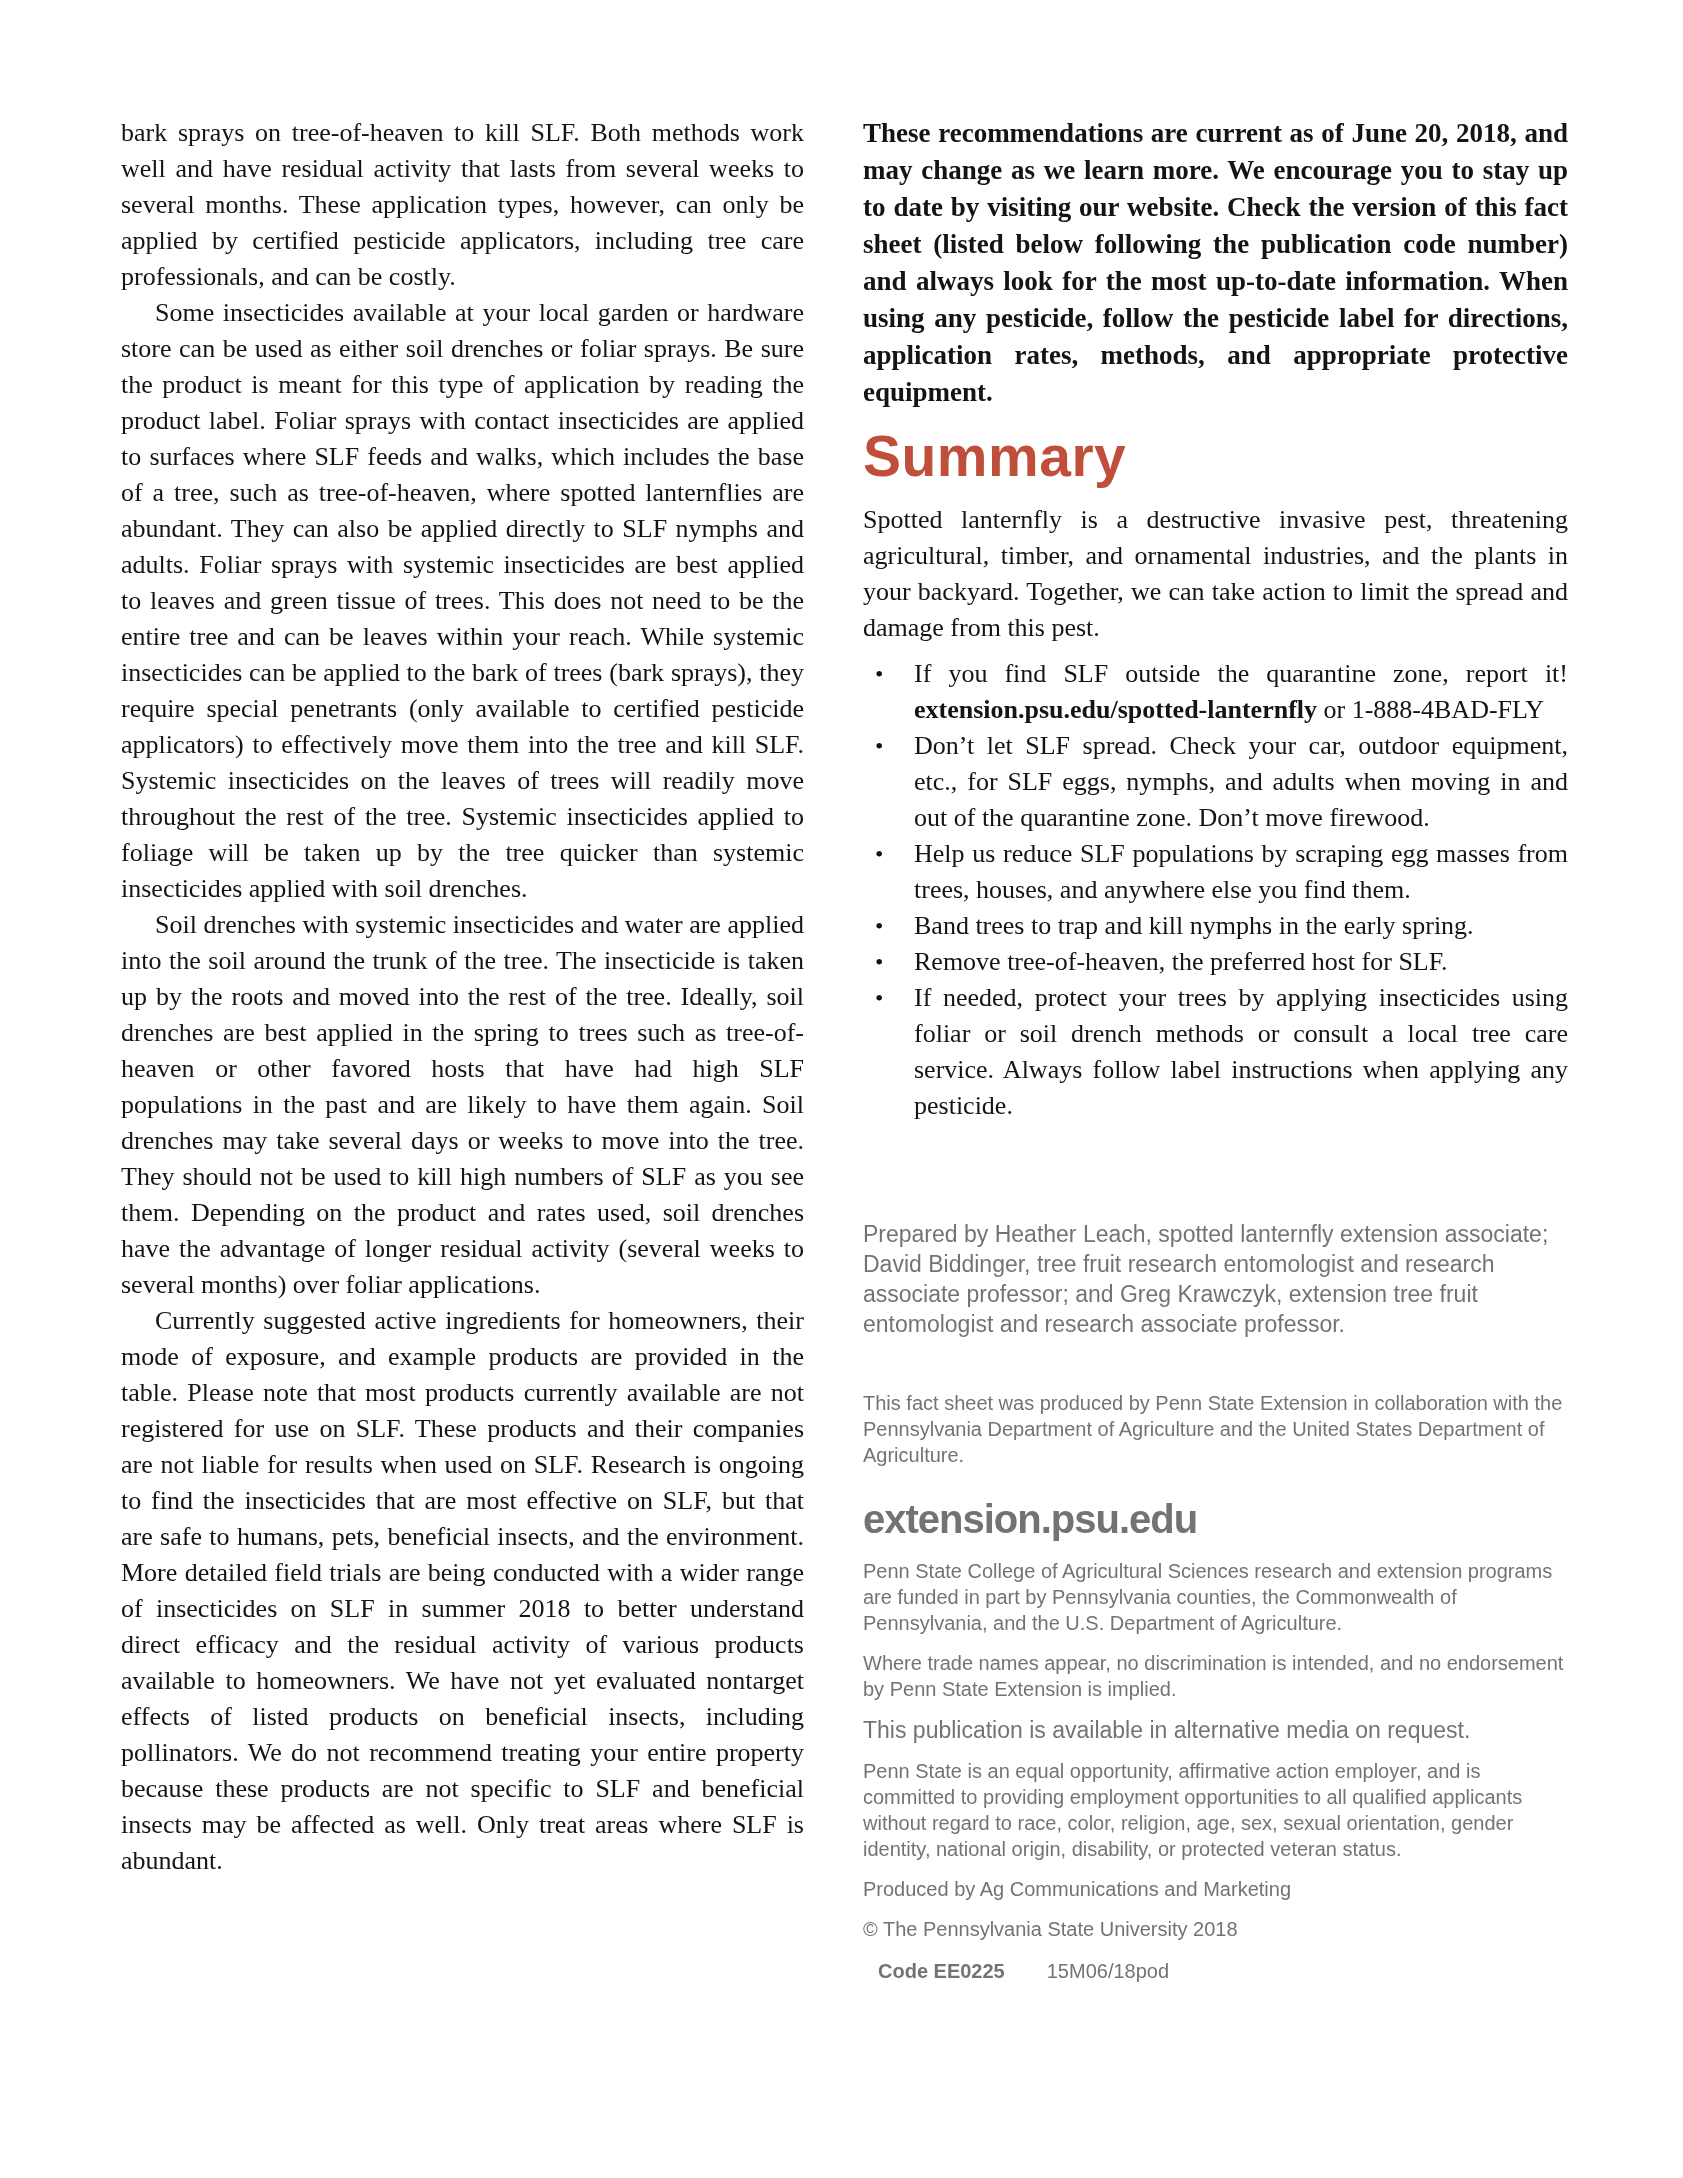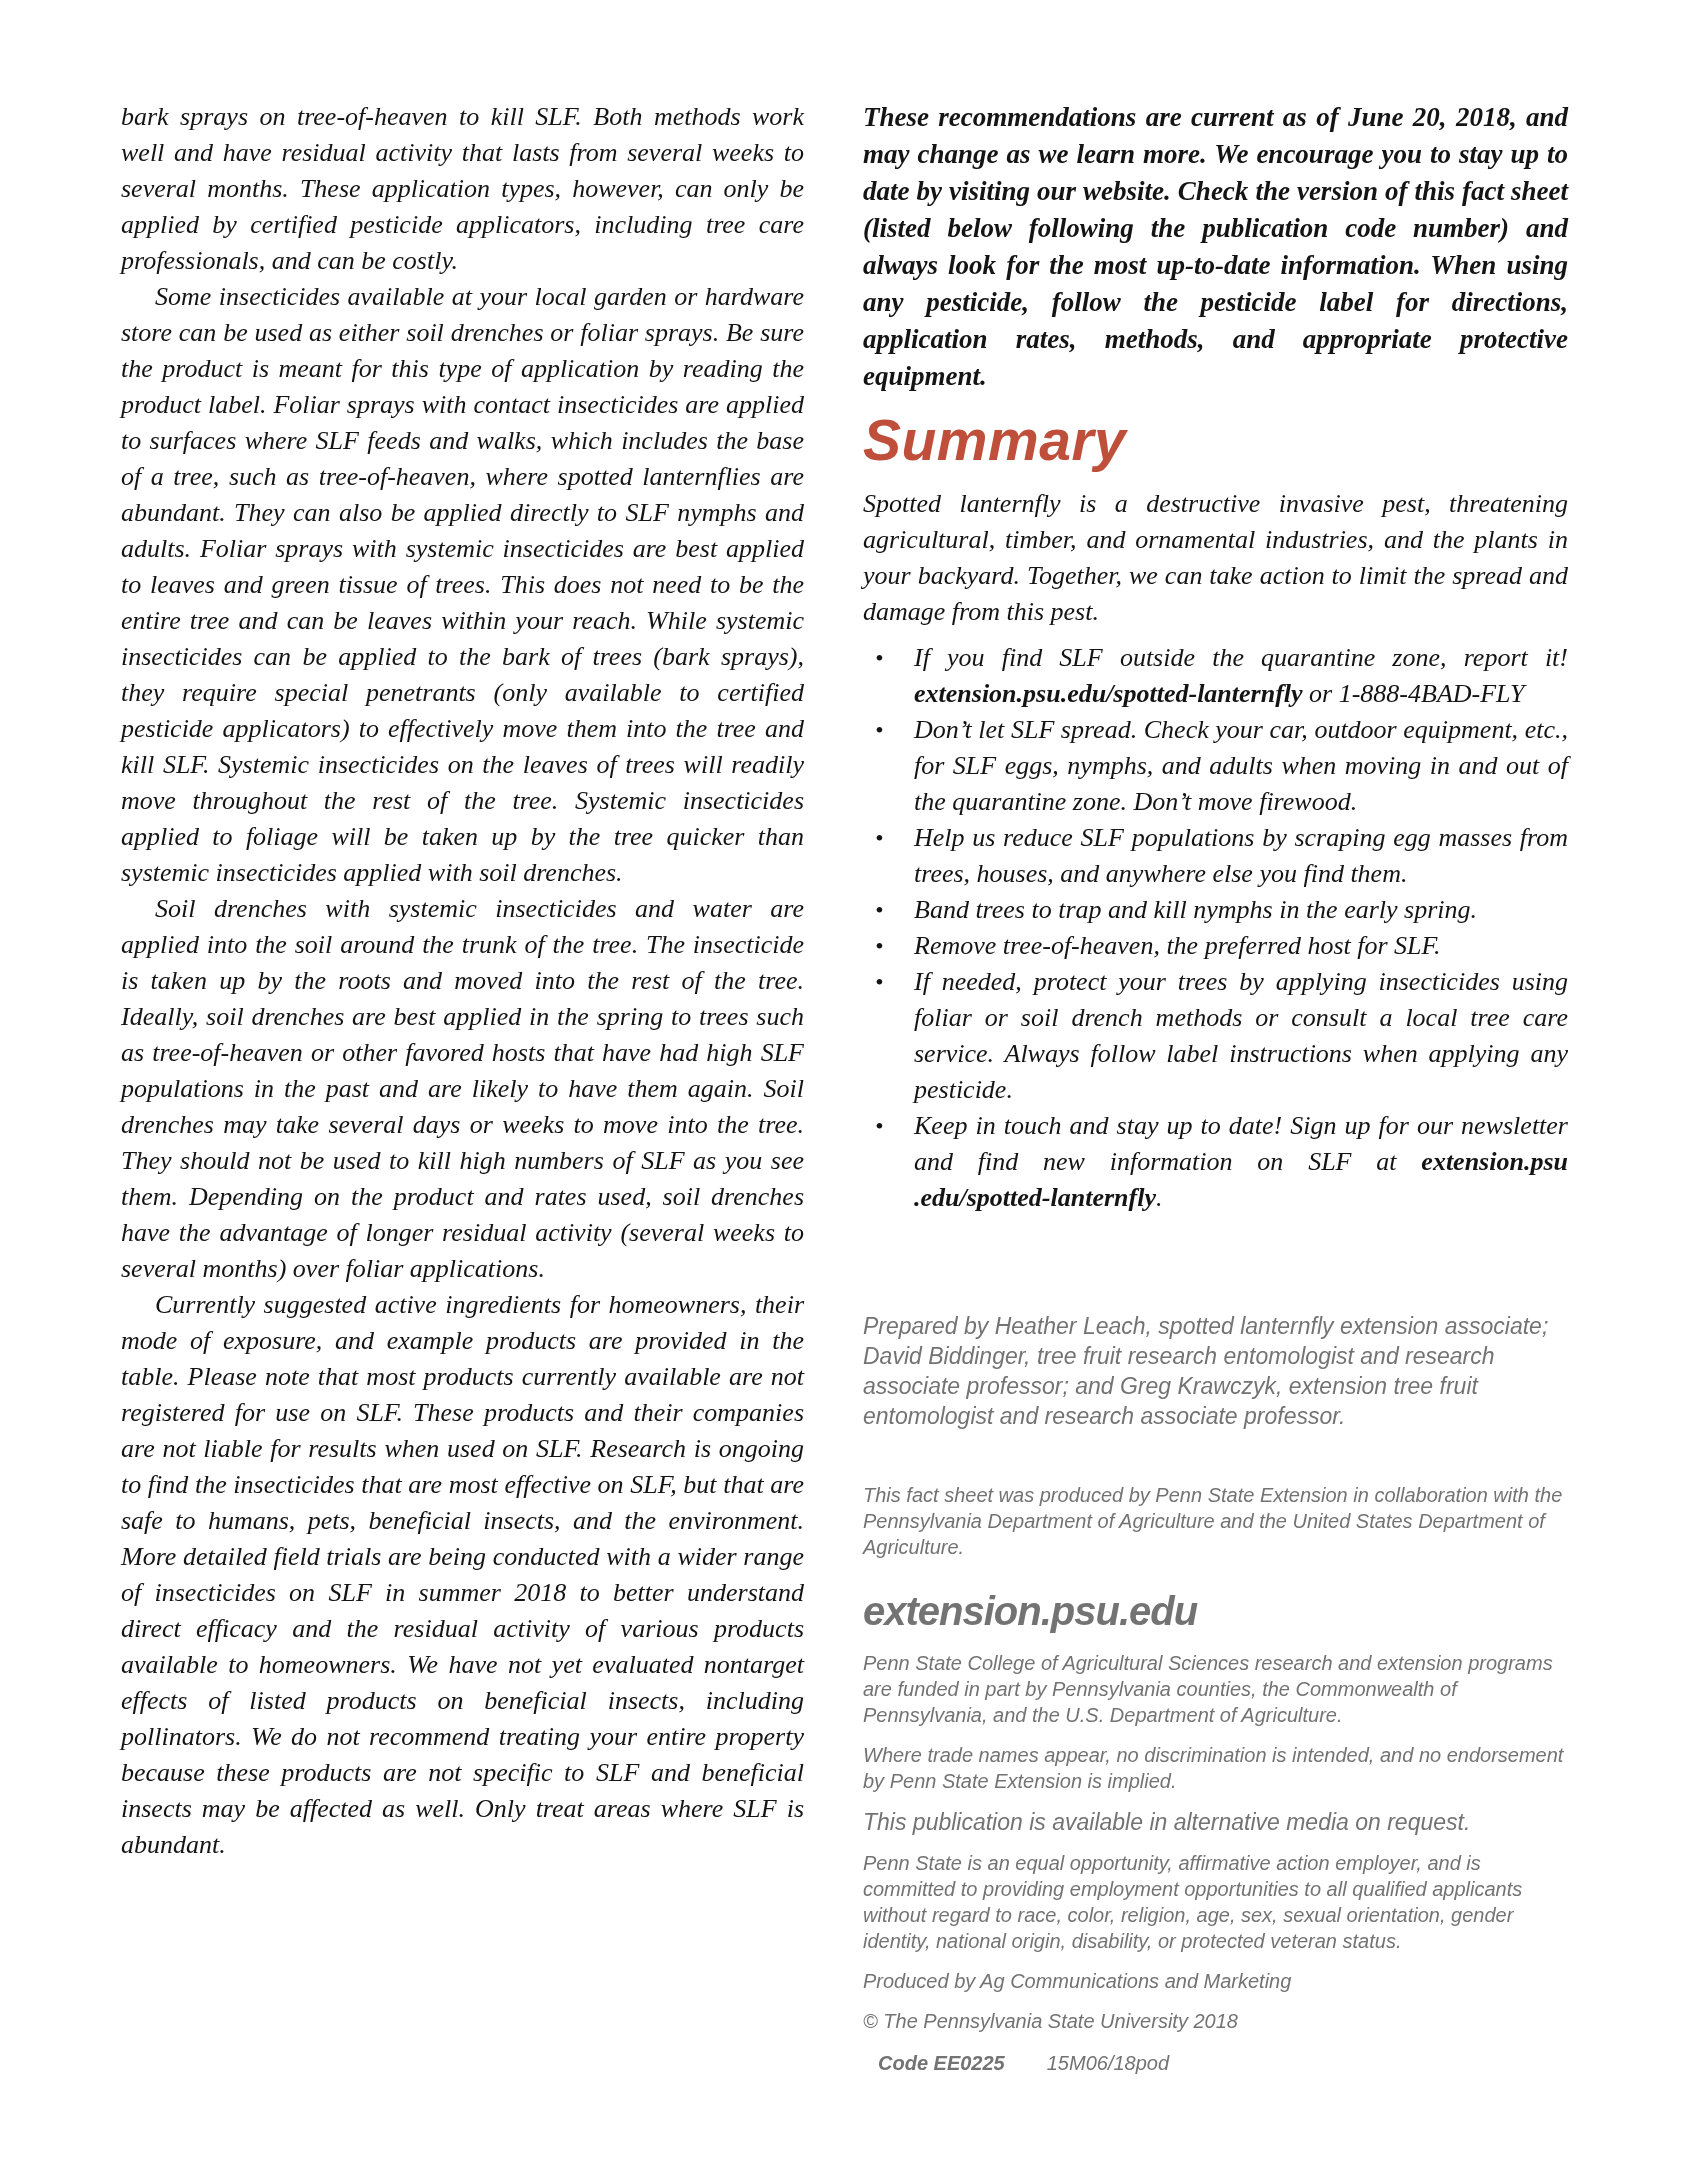--- a/index.html
+++ b/index.html
@@ -4,21 +4,21 @@
 <style>
   html, body { margin: 0; padding: 0; background: #ffffff; }
   #page {
     position: relative;
     width: 1683px;
     height: 2178px;
     background: #ffffff;
     color: #141414;
     overflow: hidden;
   }
-  .col { position: absolute; top: 0; font-style: italic; }
+  .col { position: absolute; top: 16px; }
   #left-col  { left: 121px; width: 683px;  padding-top: 99px; }
   #right-col { left: 863px; width: 705px;  padding-top: 99px; }
 
   .serif-body {
     font-family: "Liberation Serif", serif;
     font-size: 26px;
     line-height: 36px;
     text-align: justify;
     color: #141414;
   }
@@ -117,21 +117,20 @@
 
     <p id="summary-intro" class="serif-body">Spotted lanternfly is a destructive invasive pest, threatening agricultural, timber, and ornamental industries, and the plants in your backyard. Together, we can take action to limit the spread and damage from this pest.</p>
 
     <ul id="summary-bullets" class="serif-body">
         <li><span>If you find SLF outside the quarantine zone, report it! </span><span class="b">extension.psu.edu/spotted-lanternfly</span><span> or 1-888-4BAD-FLY</span></li>
         <li><span>Don’t let SLF spread. Check your car, outdoor equipment, etc., for SLF eggs, nymphs, and adults when moving in and out of the quarantine zone. Don’t move firewood.</span></li>
         <li><span>Help us reduce SLF populations by scraping egg masses from trees, houses, and anywhere else you find them.</span></li>
         <li><span>Band trees to trap and kill nymphs in the early spring.</span></li>
         <li><span>Remove tree-of-heaven, the preferred host for SLF.</span></li>
         <li><span>If needed, protect your trees by applying insecticides using foliar or soil drench methods or consult a local tree care service. Always follow label instructions when applying any pesticide.</span></li>
-        <li><span>Keep in touch and stay up to date! Sign up for our newsletter and find new information on SLF at </span><span class="b">extension.psu​.edu/spotted-lanternfly</span><span>.</span></li>
       </ul>
 
     <p id="credits" class="sans">Prepared by Heather Leach, spotted lanternfly extension associate; David Biddinger, tree fruit research entomologist and research associate professor; and Greg Krawczyk, extension tree fruit entomologist and research associate professor.</p>
 
     <p id="collaboration" class="sans">This fact sheet was produced by Penn State Extension in collaboration with the Pennsylvania Department of Agriculture and the United States Department of Agriculture.</p>
 
     <div id="website" class="sans">extension.psu.edu</div>
 
     <p class="sans fineprint">Penn State College of Agricultural Sciences research and extension programs are funded in part by Pennsylvania counties, the Commonwealth of Pennsylvania, and the U.S. Department of Agriculture.</p>
 

